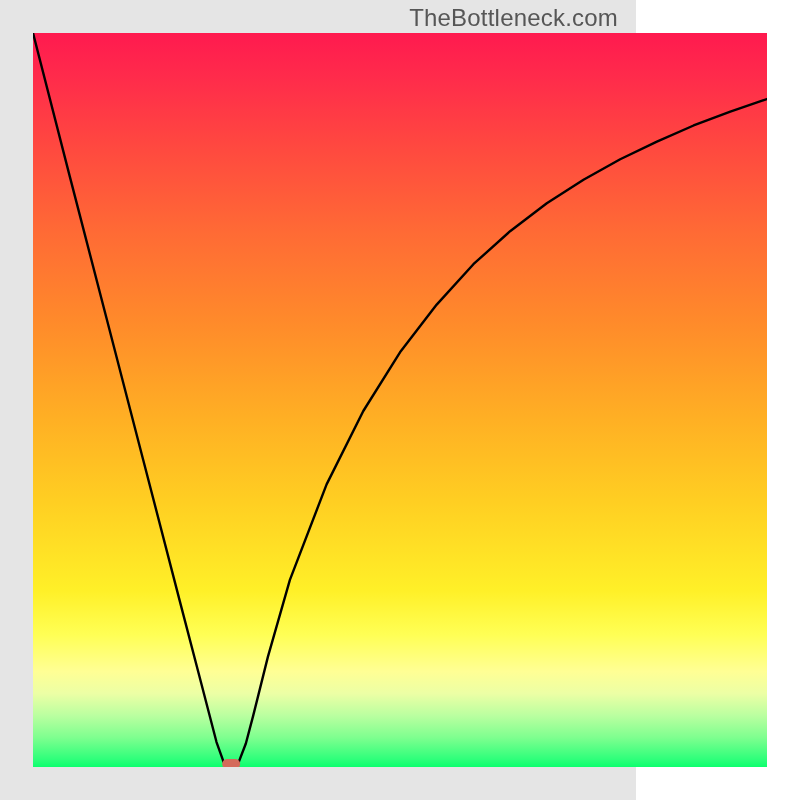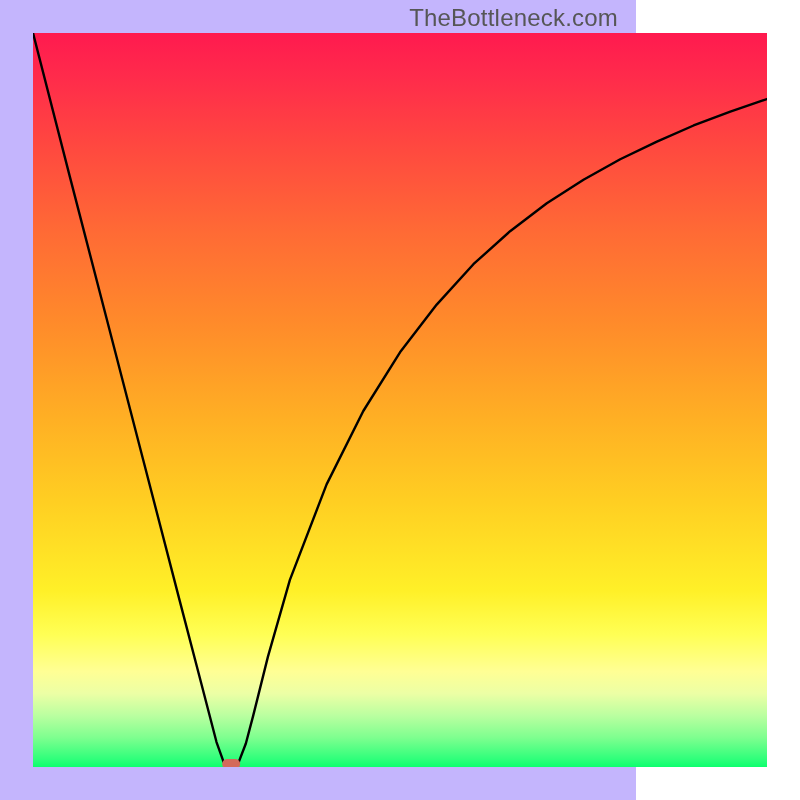--- a/index.html
+++ b/index.html
@@ -7,21 +7,21 @@
     padding: 0;
     width: 800px;
     height: 800px;
     overflow: hidden;
     background: #fff;
   }
   .frame {
     position: relative;
     width: 636px;
     height: 800px;
-    background: #c4b5fd;
+    background: #e5e5e5;
   }
   .watermark {
     position: absolute;
     top: 4px;
     right: 18px;
     font-family: Arial, Helvetica, sans-serif;
     font-size: 24px;
     font-weight: 400;
     color: #565656;
     letter-spacing: 0.2px;

